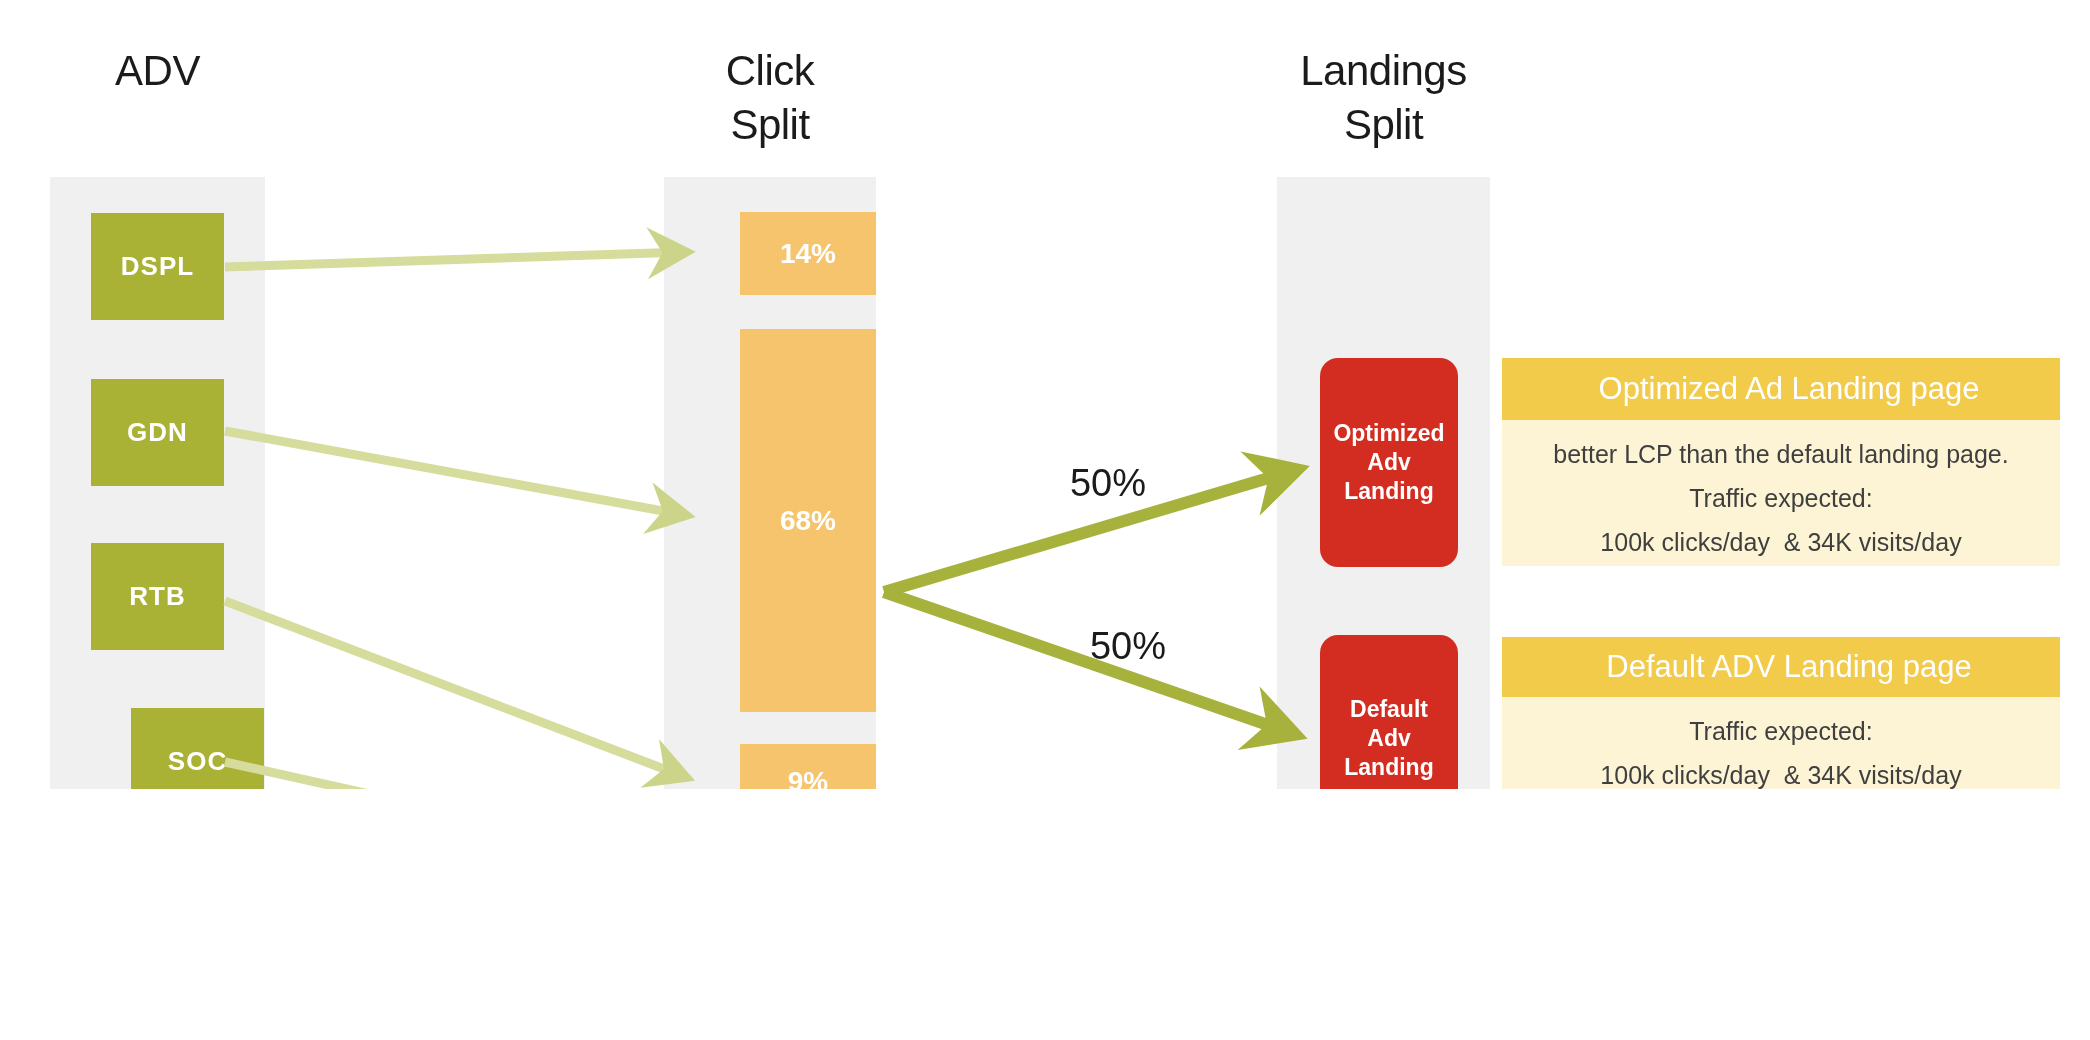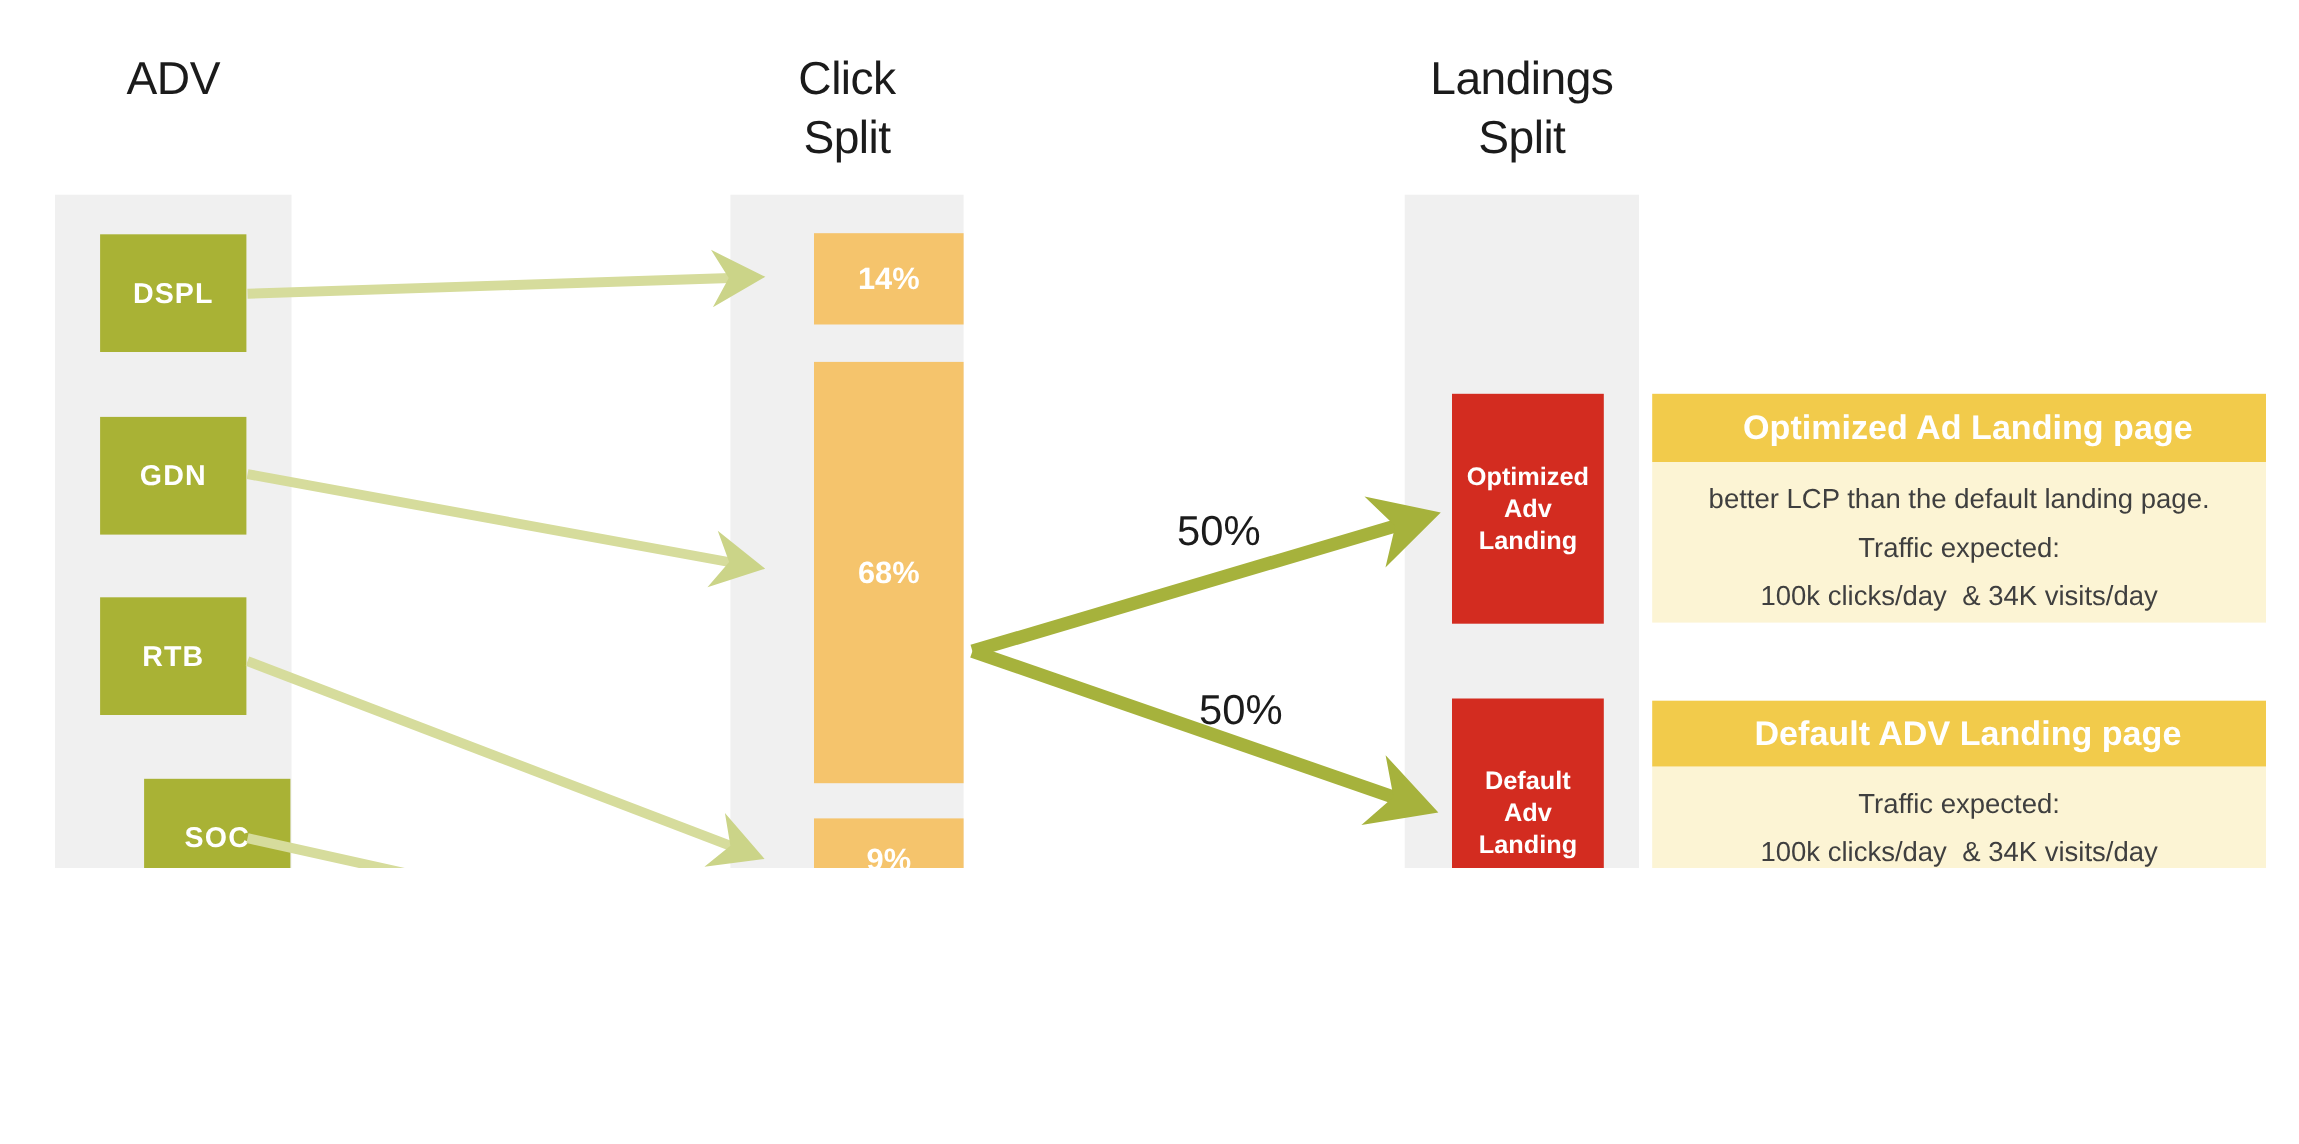--- a/index.html
+++ b/index.html
@@ -64,39 +64,40 @@
     background: #D32C20;
     color: #ffffff;
     font-weight: bold;
     font-size: 23px;
     line-height: 29px;
     display: flex;
     flex-direction: column;
     align-items: center;
     justify-content: center;
     text-align: center;
+    border-radius: 18px;
   }
 
   .split-label {
     position: absolute;
     width: 160px;
     text-align: center;
     color: #1b1b1b;
     font-size: 38px;
   }
 
   .card {
     position: absolute;
     left: 1502px;
     width: 558px;
   }
   .card-header {
     background: #F2CB4B;
     color: #ffffff;
-    font-weight: bold;
+    font-weight: normal;
     font-size: 31px;
     text-align: center;
     display: flex;
     align-items: center;
     justify-content: center;
     padding-left: 16px;
   }
   .card-body {
     background: #FCF4D4;
     color: #3F3F3F;

